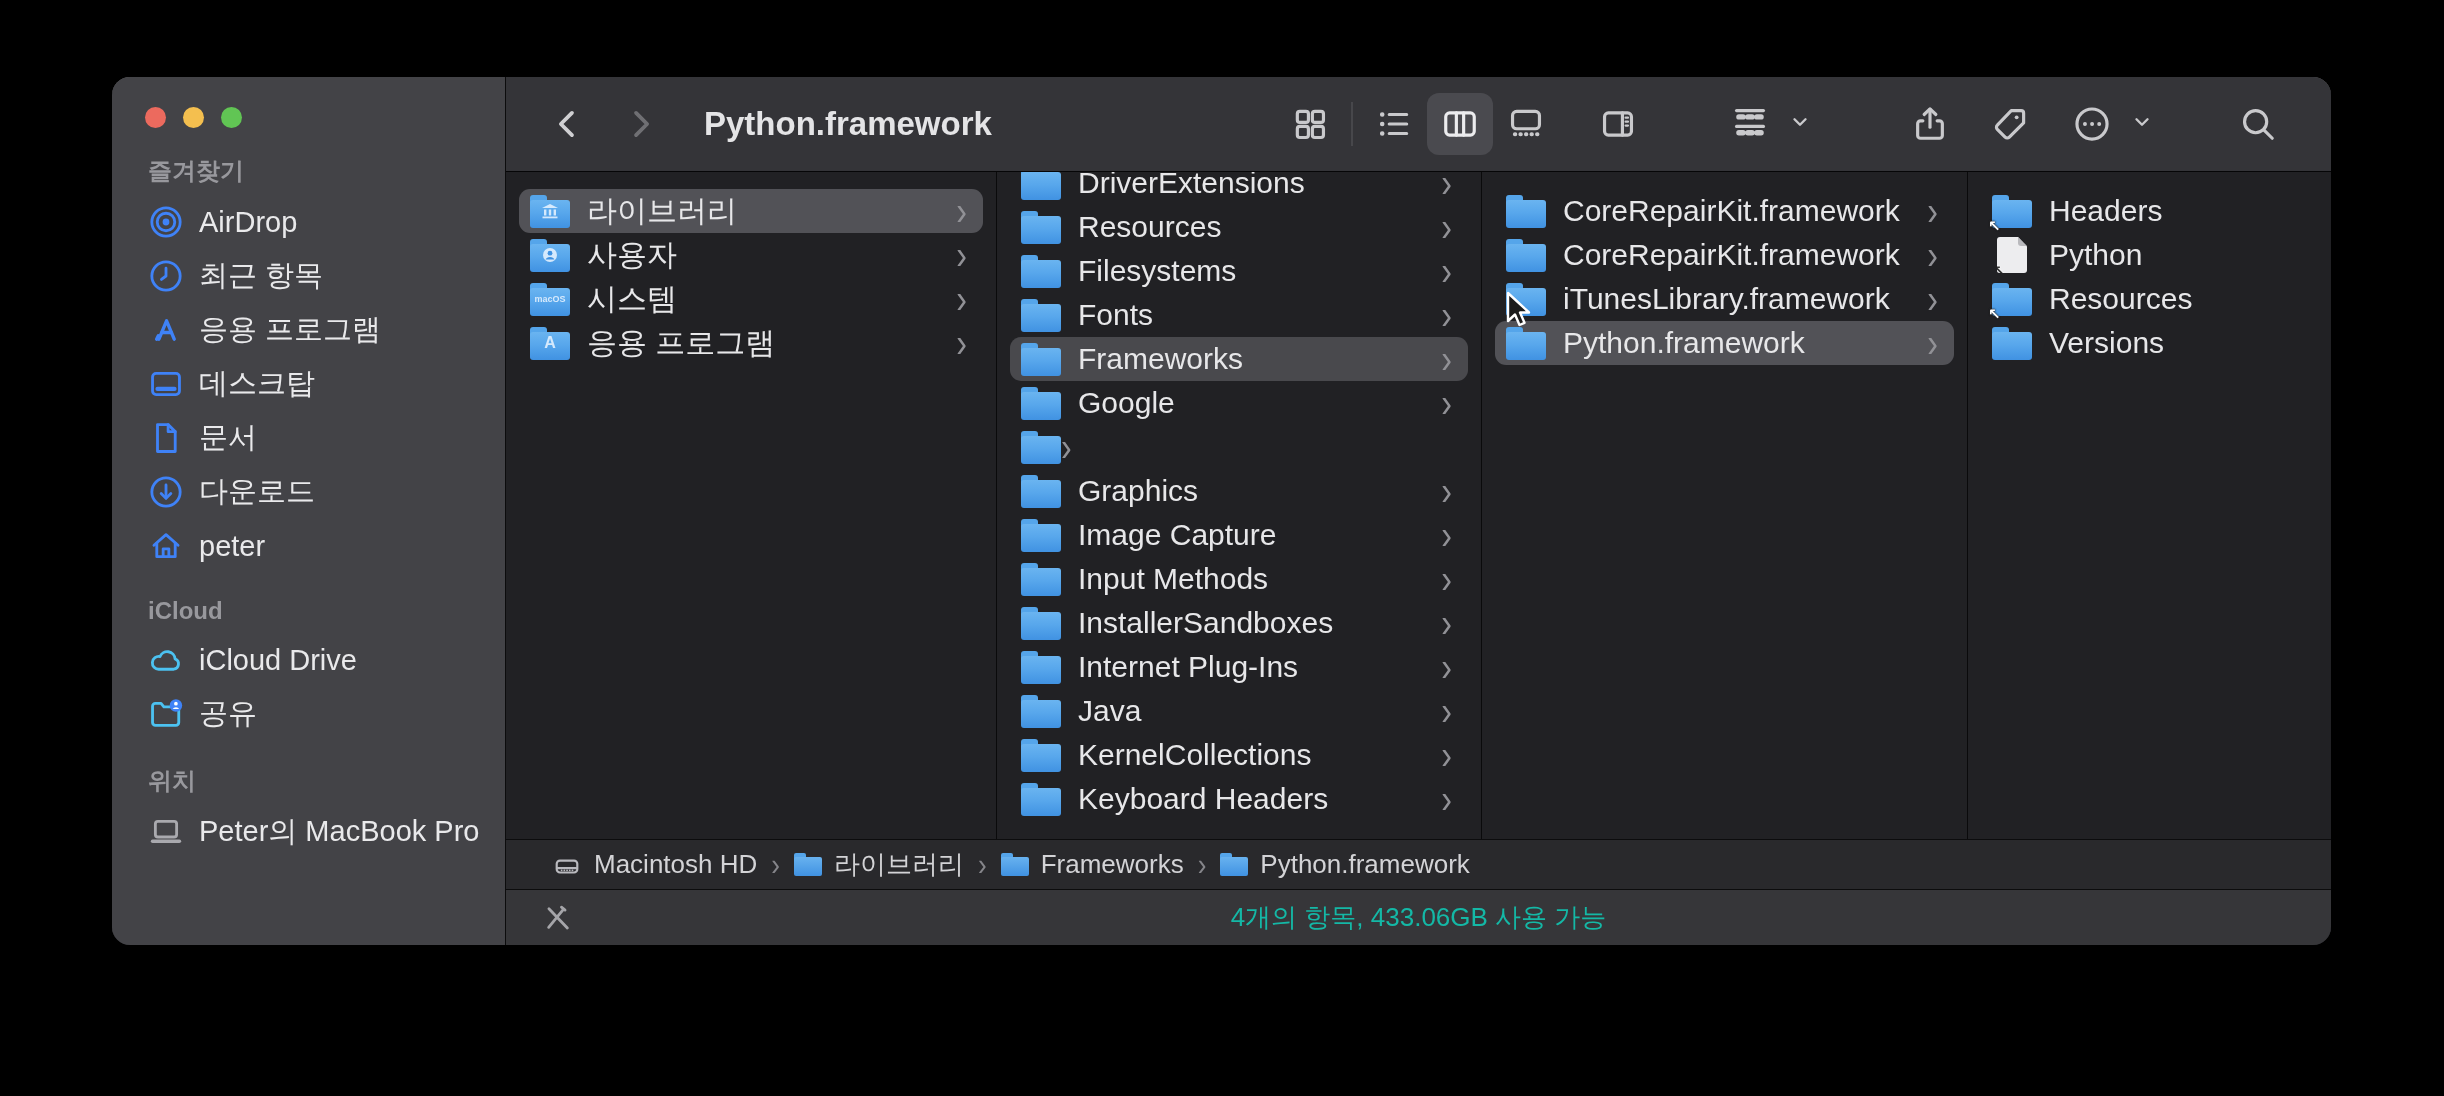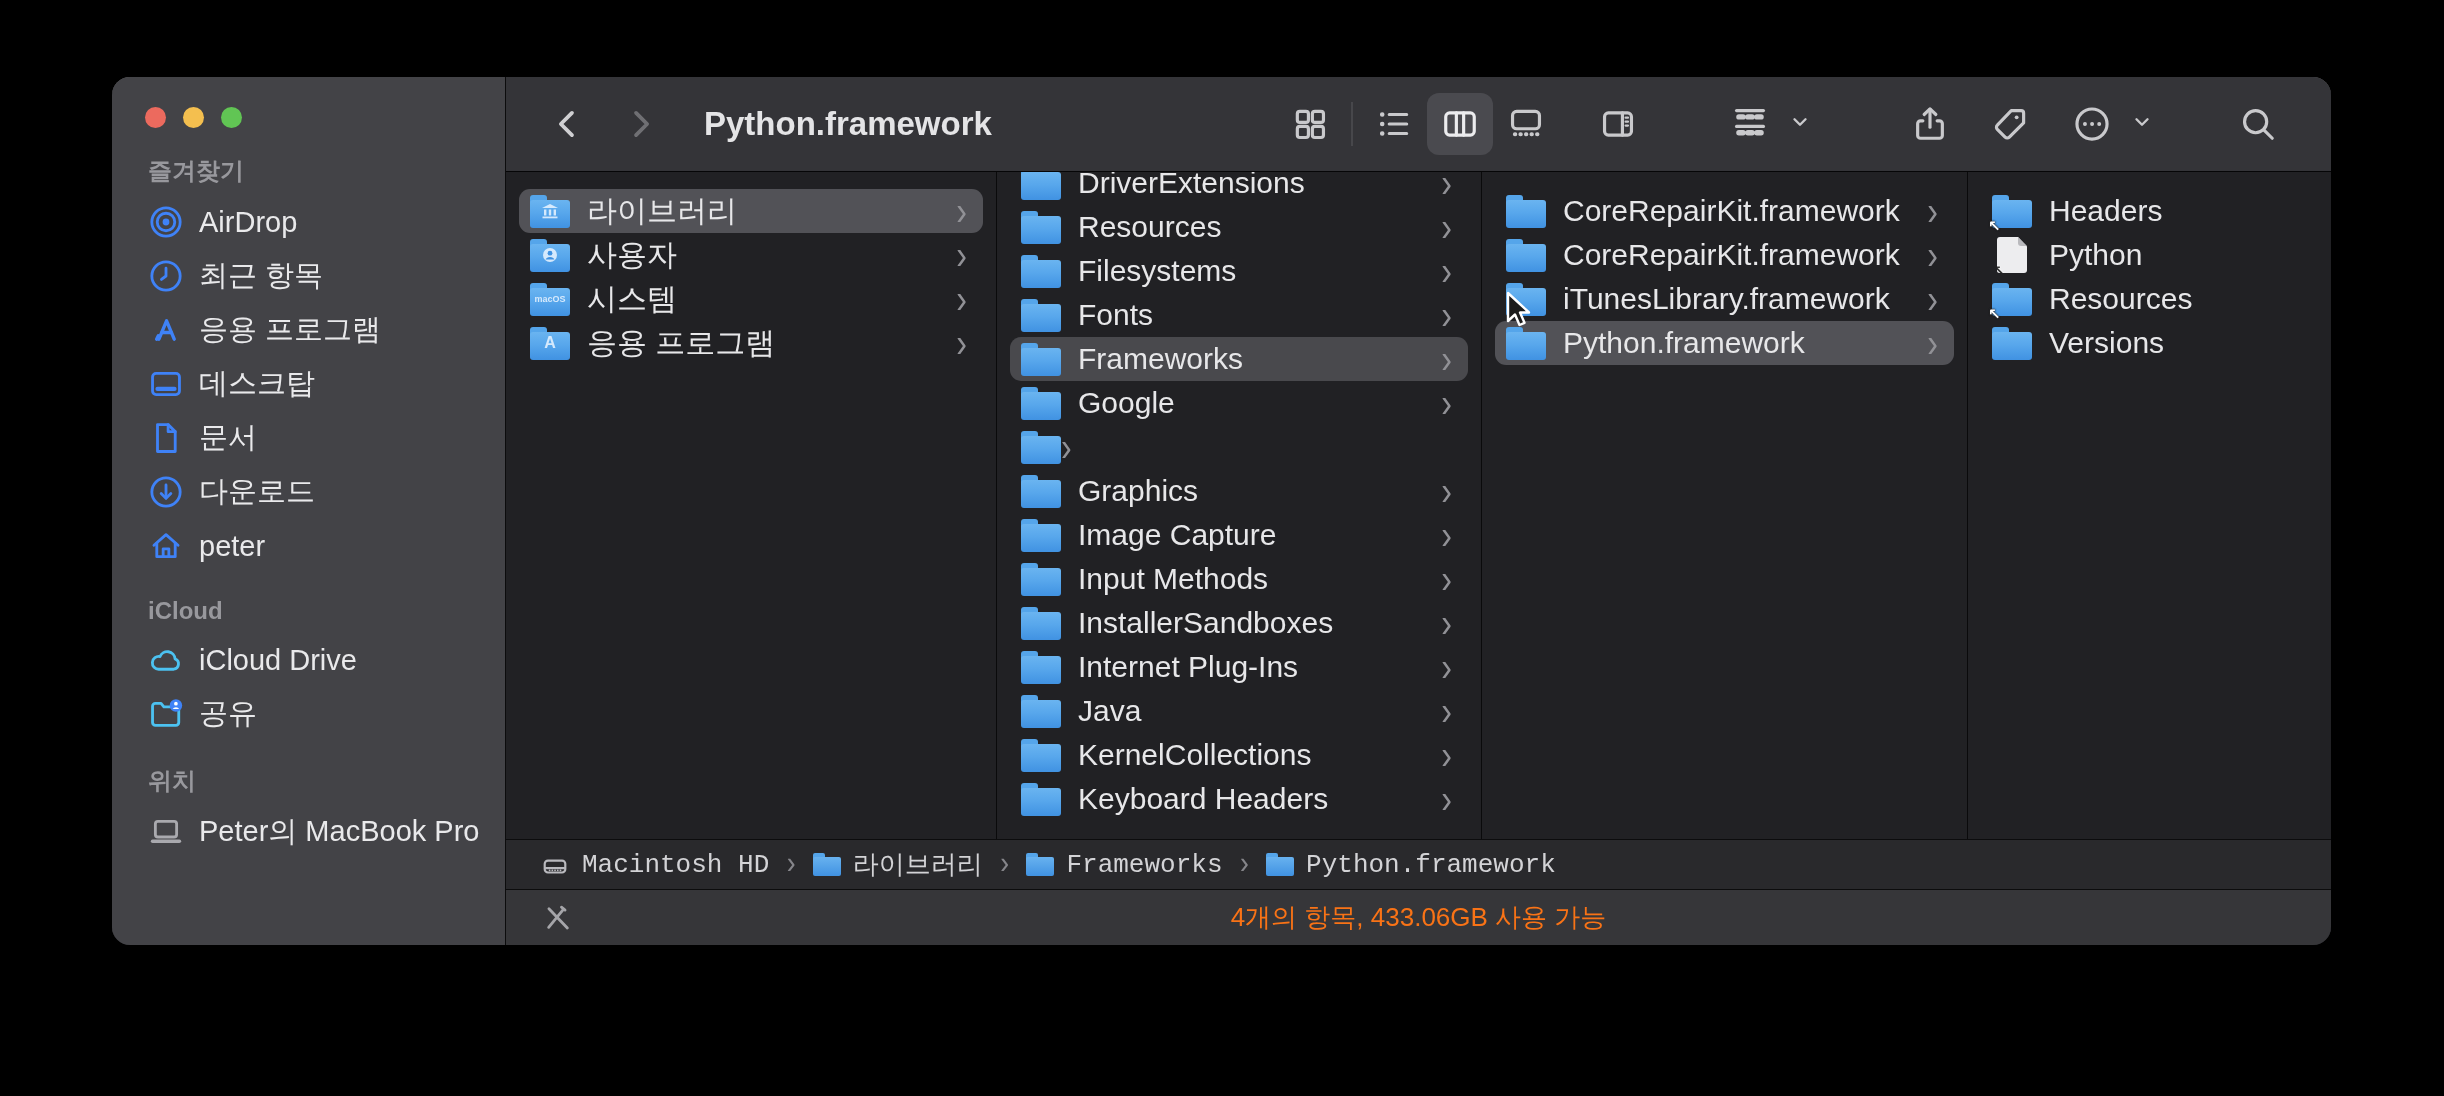--- a/index.html
+++ b/index.html
@@ -73,33 +73,33 @@
     background:#ededef; border-radius:3px;
     clip-path:polygon(0 0, 70% 0, 100% 26%, 100% 100%, 0 100%); }
   .file::after { content:""; position:absolute; right:0; top:0; width:9px; height:9px;
     background:#b9b9bd; border-radius:0 0 0 3px; }
   .alias { position:absolute; left:-4px; bottom:-5px; width:15px; height:15px; color:#fff;
     font-size:15px; line-height:15px; font-weight:700;
     text-shadow:0 0 2px #222,0 0 2px #222; }
 
   
   #pathbar { height:50px; flex:0 0 50px; background:#29292c; border-top:1px solid #0c0c0d;
-    display:flex; align-items:center; padding-left:36px; color:#d3d3d6; font-size:26px;font-family:Liberation Mono, monospace; }
+    display:flex; align-items:center; padding-left:48px; color:#d3d3d6; font-size:26px; }
   .pb-item { display:flex; align-items:center; gap:12px; }
   .pb-icn { width:28px; height:24px; position:relative; }
   .pb-icn .tab { position:absolute; left:0; top:0; width:12px; height:6px; background:#55a5ea; border-radius:2px 2px 0 0;}
   .pb-icn .body { position:absolute; left:0; top:4px; width:28px; height:19px; border-radius:2px;
     background:linear-gradient(180deg,#68b2ef,#4092e2); }
   .pb-icn svg { width:26px; height:26px; color:#b9b9be; }
   .pb-sep { color:#85858a; margin:0 14px; font-size:26px; transform:scaleY(1.2); }
 
   
   #statusbar { height:56px; flex:0 0 56px; background:#363639; border-top:1px solid #0c0c0d;
     position:relative; display:flex; align-items:center; justify-content:center;
-    color:#f97316; font-size:26px; }
+    color:#14b8a6; font-size:26px; }
   #readonly { position:absolute; left:36px; top:12px; width:32px; height:32px; color:#a5a5a9; }
   #readonly svg { width:32px; height:32px; }
 
   
   #cursor { position:absolute; left:1504px; top:291px; width:34px; height:40px; z-index:50; }
 </style>
 </head>
 <body>
 
 <div id="stage">

